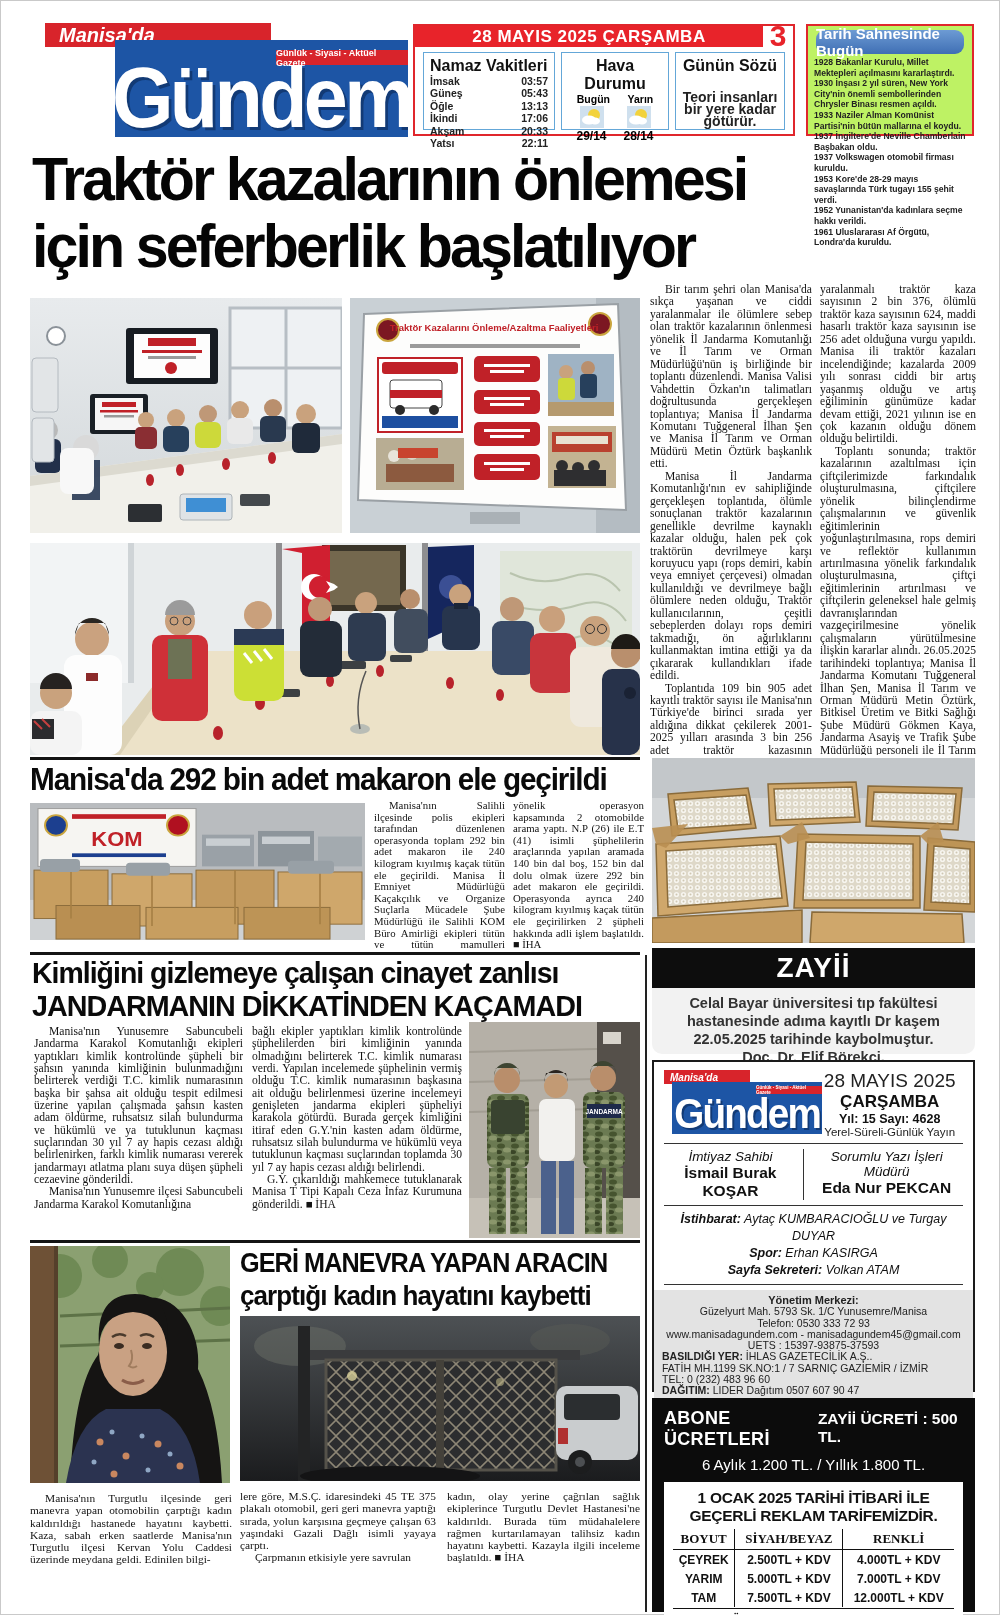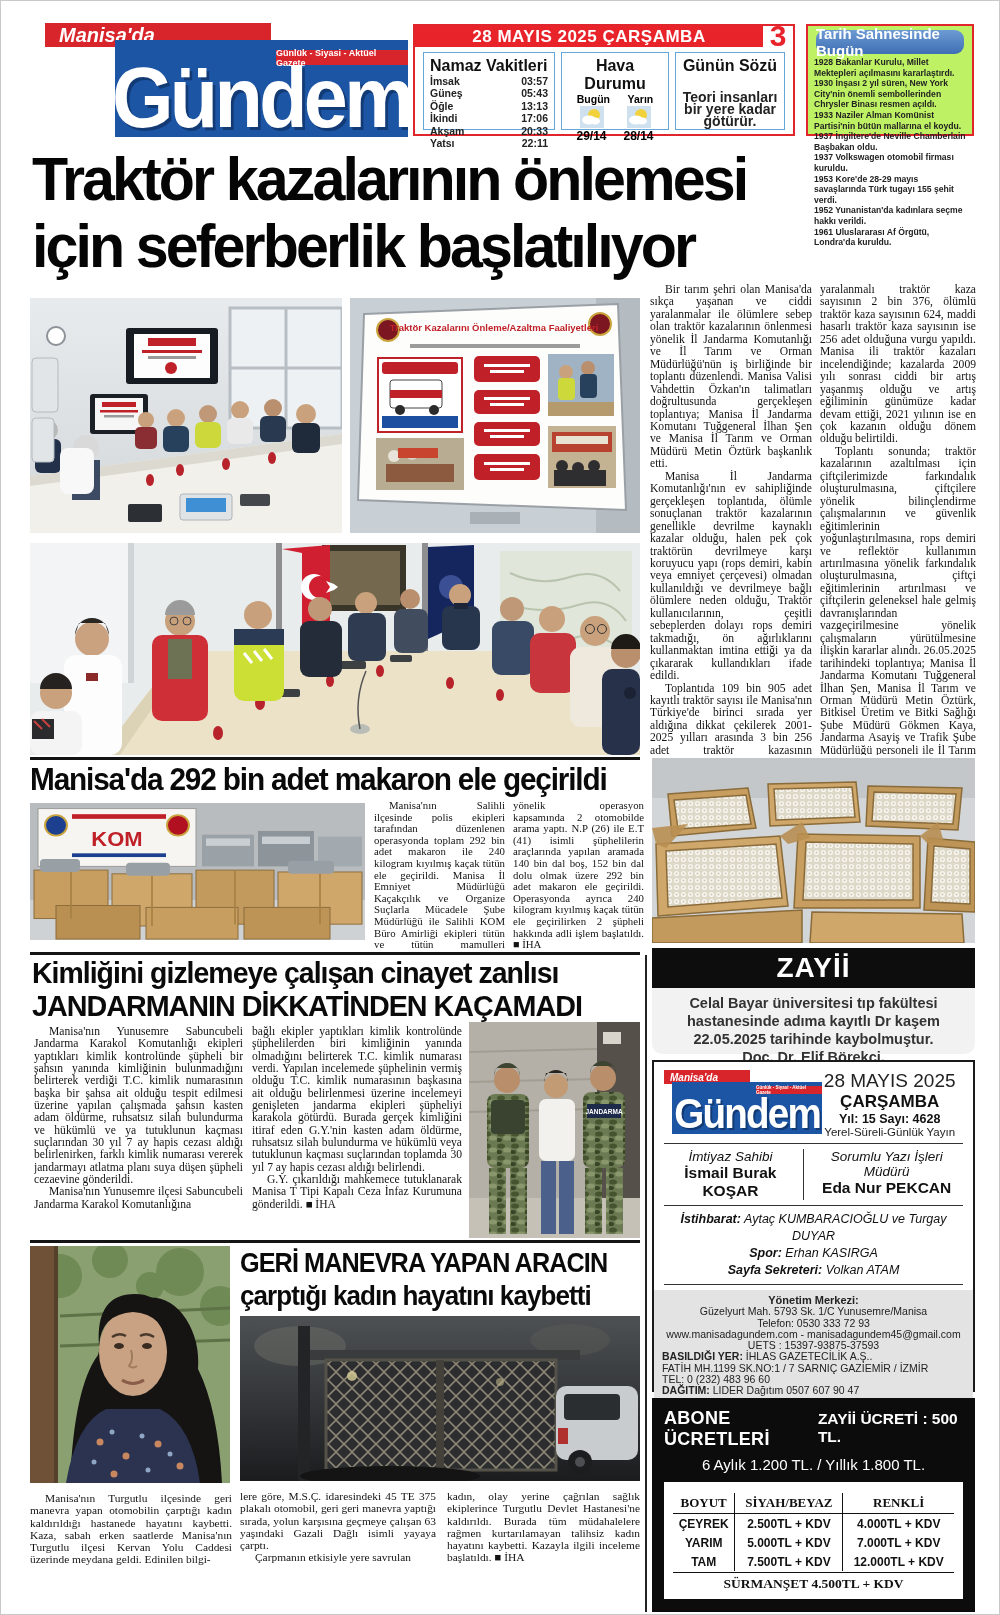--- a/index.html
+++ b/index.html
@@ -588,20 +588,21 @@
     </div>
   </div>
 
   <div class="abs abone" style="left:652px;top:1398px;width:323px;height:214px;">
     <div class="abone-row1">
       <span class="abone-l">ABONE ÜCRETLERİ</span>
       <span class="abone-r">ZAYİİ ÜCRETİ : 500 TL.</span>
     </div>
     <div class="abone-periods">6 Aylık 1.200 TL.   /   Yıllık 1.800 TL.</div>
     <div class="tarife">
+      <div class="tarife-title"><span>1 OCAK 2025 TARİHİ İTİBARİ İLE</span><br><span>GEÇERLİ REKLAM TARİFEMİZDİR.</span></div>
       <table>
         <tbody>
             <tr>
           <th>BOYUT</th>
           <th>SİYAH/BEYAZ</th>
           <th>RENKLİ</th>
         </tr>
         <tr>
           <td>ÇEYREK</td>
           <td>2.500TL + KDV</td>

